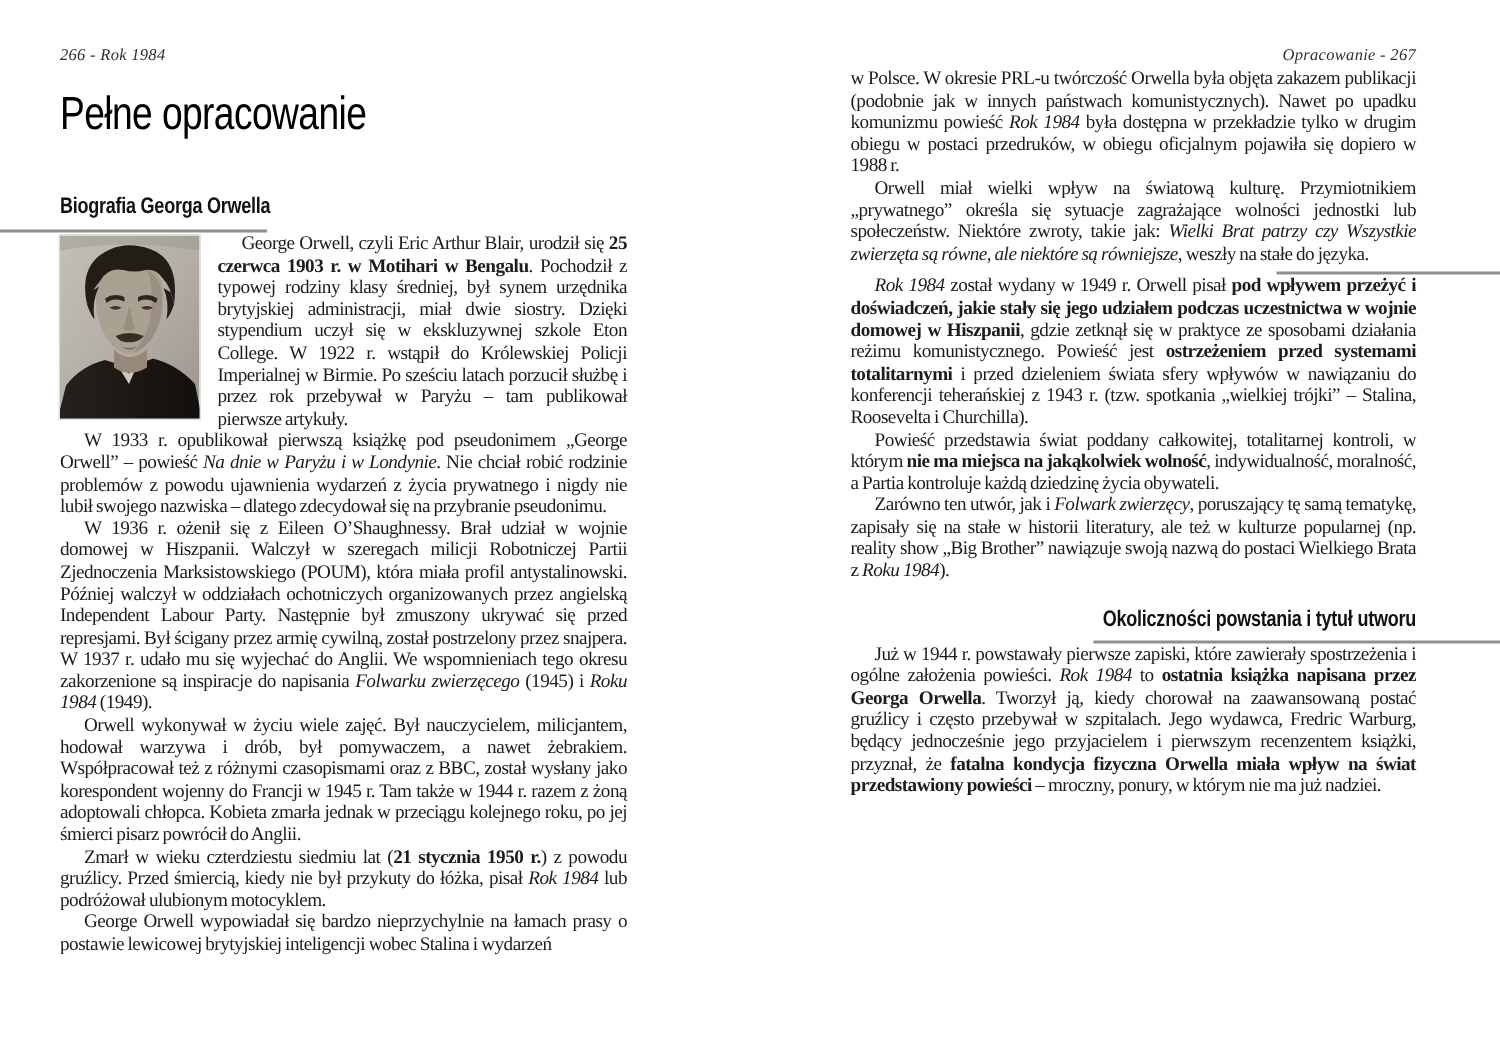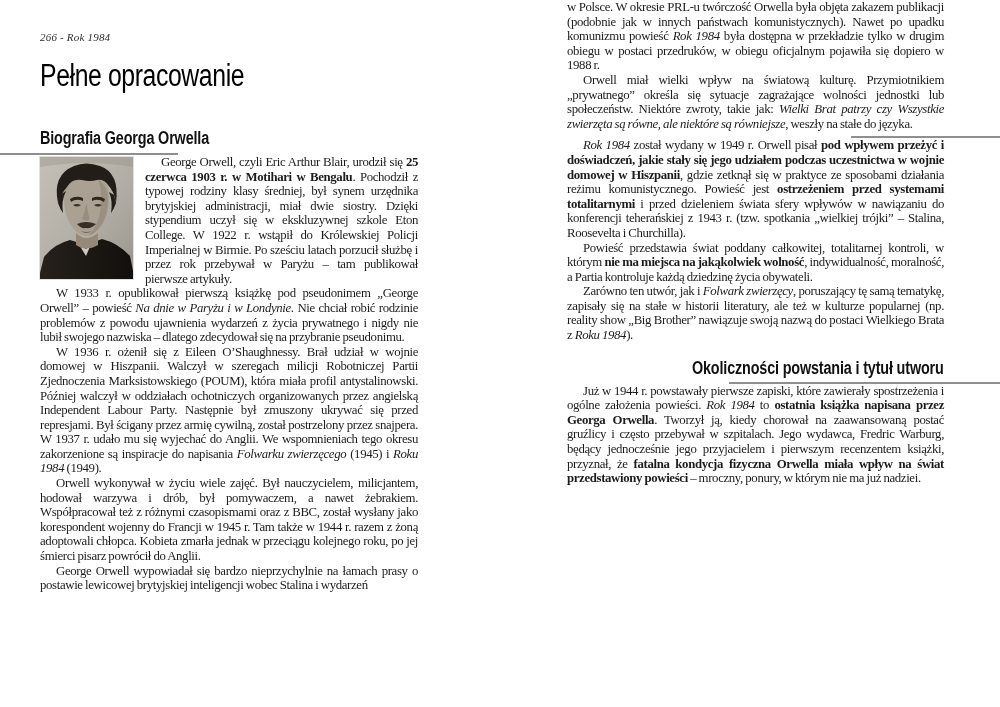--- a/index.html
+++ b/index.html
@@ -17,21 +17,21 @@
     font-style:italic;font-size:11px;color:#2e2e2e;letter-spacing:.2px;
   }
   .page-right .pg-header{text-align:right;}
 
   .book-title{
     margin-top:16px;height:30px;line-height:30px;white-space:nowrap;
     font-family:"Liberation Sans", sans-serif;font-weight:400;font-size:31px;color:#000;
     transform:scaleX(.8);transform-origin:left center;letter-spacing:-.5px;
   }
 
-  .h2{font-family:"Liberation Sans", sans-serif;font-size:18px;font-weight:700;color:#111;}
+  .h2{font-family:"Liberation Sans", sans-serif;font-size:15px;font-weight:700;color:#111;}
   .h2 .h2-text{display:inline-block;white-space:nowrap;transform:scaleX(.8);letter-spacing:-.2px;}
   .h2-left{margin-top:38px;height:18px;line-height:18px;}
   .h2-left .h2-text{transform-origin:left center;}
   .rule{height:2px;background:#8f8f8f;}
   .rule-left{margin-top:6px;margin-left:-55px;width:193px;}
   .h2-right{text-align:right;height:18px;line-height:18px;}
   .h2-right .h2-text{transform-origin:right center;}
   .rule-right{margin-top:5px;margin-left:auto;margin-right:-57px;}
   .rule-geneza{width:150px;}
   .rule-okol{width:272px;}
@@ -108,26 +108,28 @@
         <path d="M41,74 Q46,76 52,74 Q46,78 41,74 Z" fill="#6e6355"></path>
 
         <path d="M0,0 L93,0 L93,10 Q46,2 0,10 Z" fill="#8f8b82" opacity=".35"></path>
       </svg>
     </div>
     <div>
         <p class="indent"><span>George Orwell, czyli Eric Arthur Blair, urodził się </span><span class="b">25 czerwca 1903 r. w Motihari w Bengalu</span><span>. Pochodził z typowej rodziny klasy średniej, był synem urzędnika brytyjskiej administracji, miał dwie siostry. Dzięki stypendium uczył się w ekskluzywnej szkole Eton College. W 1922 r. wstąpił do Królewskiej Policji Imperialnej w Birmie. Po sześciu latach porzucił służbę i przez rok przebywał w Paryżu – tam publikował pierwsze artykuły.</span></p>
         <p class="indent"><span>W 1933 r. opublikował pierwszą książkę pod pseudonimem „George Orwell” – powieść </span><span class="i">Na dnie w Paryżu i w Londynie</span><span>. Nie chciał robić rodzinie problemów z powodu ujawnienia wydarzeń z życia prywatnego i nigdy nie lubił swojego nazwiska – dlatego zdecydował się na przybranie pseudonimu.</span></p>
         <p class="indent"><span>W 1936 r. ożenił się z Eileen O’Shaughnessy. Brał udział w wojnie domowej w Hiszpanii. Walczył w szeregach milicji Robotniczej Partii Zjednoczenia Marksistowskiego (POUM), która miała profil antystalinowski. Później walczył w oddziałach ochotniczych organizowanych przez angielską Independent Labour Party. Następnie był zmuszony ukrywać się przed represjami. Był ścigany przez armię cywilną, został postrzelony przez snajpera. W 1937 r. udało mu się wyjechać do Anglii. We wspomnieniach tego okresu zakorzenione są inspiracje do napisania </span><span class="i">Folwarku zwierzęcego</span><span> (1945) i </span><span class="i">Roku 1984</span><span> (1949).</span></p>
         <p class="indent"><span>Orwell wykonywał w życiu wiele zajęć. Był nauczycielem, milicjantem, hodował warzywa i drób, był pomywaczem, a nawet żebrakiem. Współpracował też z różnymi czasopismami oraz z BBC, został wysłany jako korespondent wojenny do Francji w 1945 r. Tam także w 1944 r. razem z żoną adoptowali chłopca. Kobieta zmarła jednak w przeciągu kolejnego roku, po jej śmierci pisarz powrócił do Anglii.</span></p>
+        <p class="indent"><span>Zmarł w wieku czterdziestu siedmiu lat (</span><span class="b">21 stycznia 1950 r.</span><span>) z powodu gruźlicy. Przed śmiercią, kiedy nie był przykuty do łóżka, pisał </span><span class="i">Rok 1984</span><span> lub podróżował ulubionym motocyklem.</span></p>
         <p class="indent"><span>George Orwell wypowiadał się bardzo nieprzychylnie na łamach prasy o postawie lewicowej brytyjskiej inteligencji wobec Stalina i wydarzeń</span></p>
       </div>
   </div>
 </div>
 
 <div class="page page-right">
+  <div class="pg-header">Opracowanie - 267</div>
 
   <div class="flow">
       <p class=""><span>w Polsce. W okresie PRL-u twórczość Orwella była objęta zakazem publikacji (podobnie jak w innych państwach komunistycznych). Nawet po upadku komunizmu powieść </span><span class="i">Rok 1984</span><span> była dostępna w przekładzie tylko w drugim obiegu w postaci przedruków, w obiegu oficjalnym pojawiła się dopiero w 1988 r.</span></p>
       <p class="indent"><span>Orwell miał wielki wpływ na światową kulturę. Przymiotnikiem „prywatnego” określa się sytuacje zagrażające wolności jednostki lub społeczeństw. Niektóre zwroty, takie jak: </span><span class="i">Wielki Brat patrzy czy Wszystkie zwierzęta są równe, ale niektóre są równiejsze</span><span>, weszły na stałe do języka.</span></p>
     </div>
 
   <div class="rule rule-right rule-geneza"></div>
 
   <div class="flow">
       <p class="indent"><span class="i">Rok 1984</span><span> został wydany w 1949 r. Orwell pisał </span><span class="b">pod wpływem przeżyć i doświadczeń, jakie stały się jego udziałem podczas uczestnictwa w wojnie domowej w Hiszpanii</span><span>, gdzie zetknął się w praktyce ze sposobami działania reżimu komunistycznego. Powieść jest </span><span class="b">ostrzeżeniem przed systemami totalitarnymi</span><span> i przed dzieleniem świata sfery wpływów w nawiązaniu do konferencji teherańskiej z 1943 r. (tzw. spotkania „wielkiej trójki” – Stalina, Roosevelta i Churchilla).</span></p>

